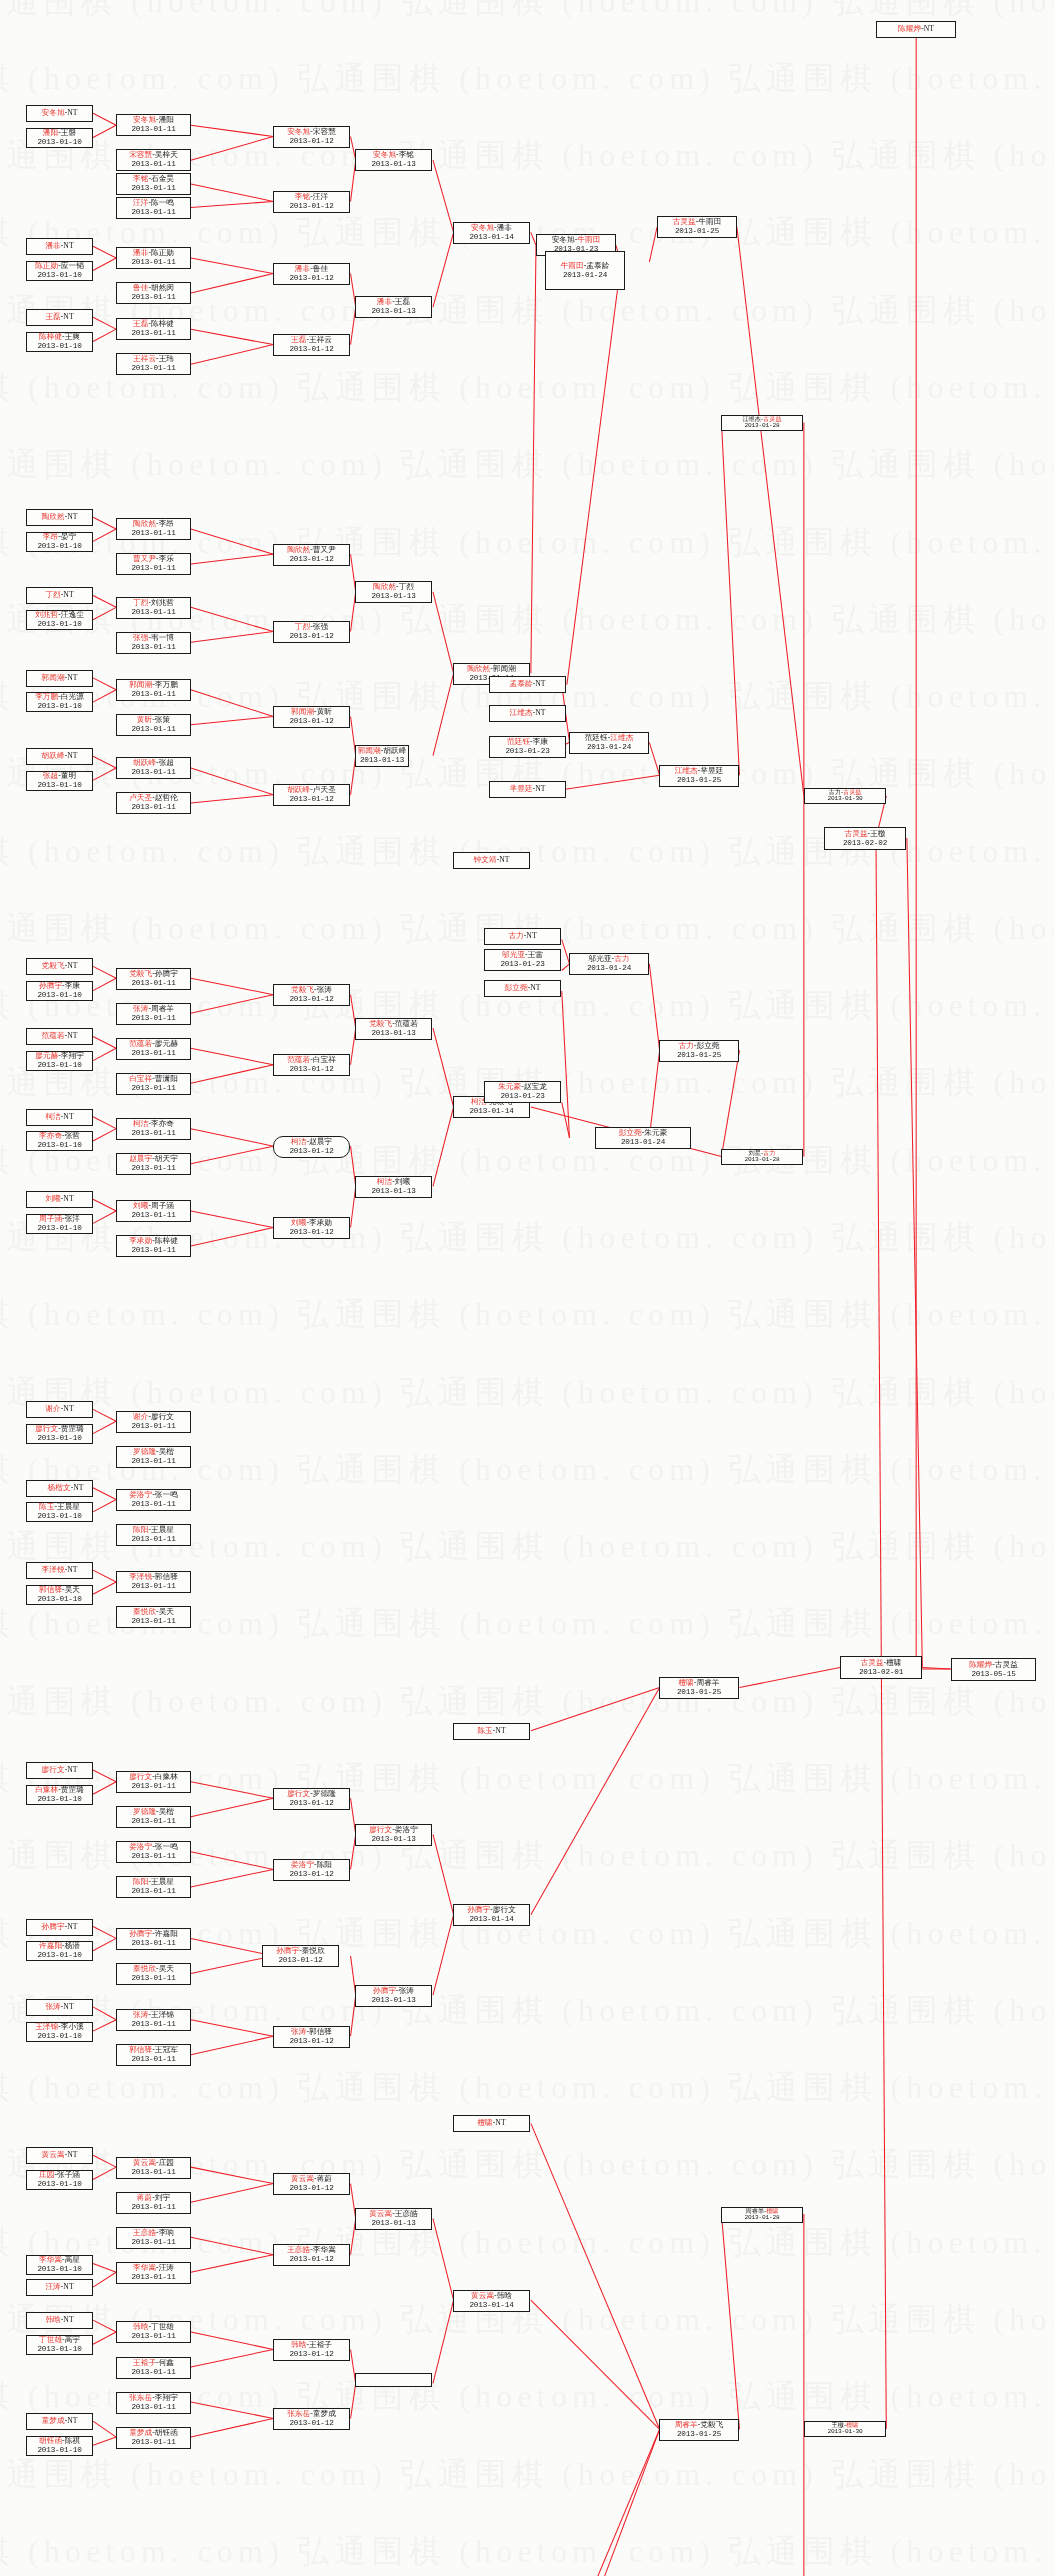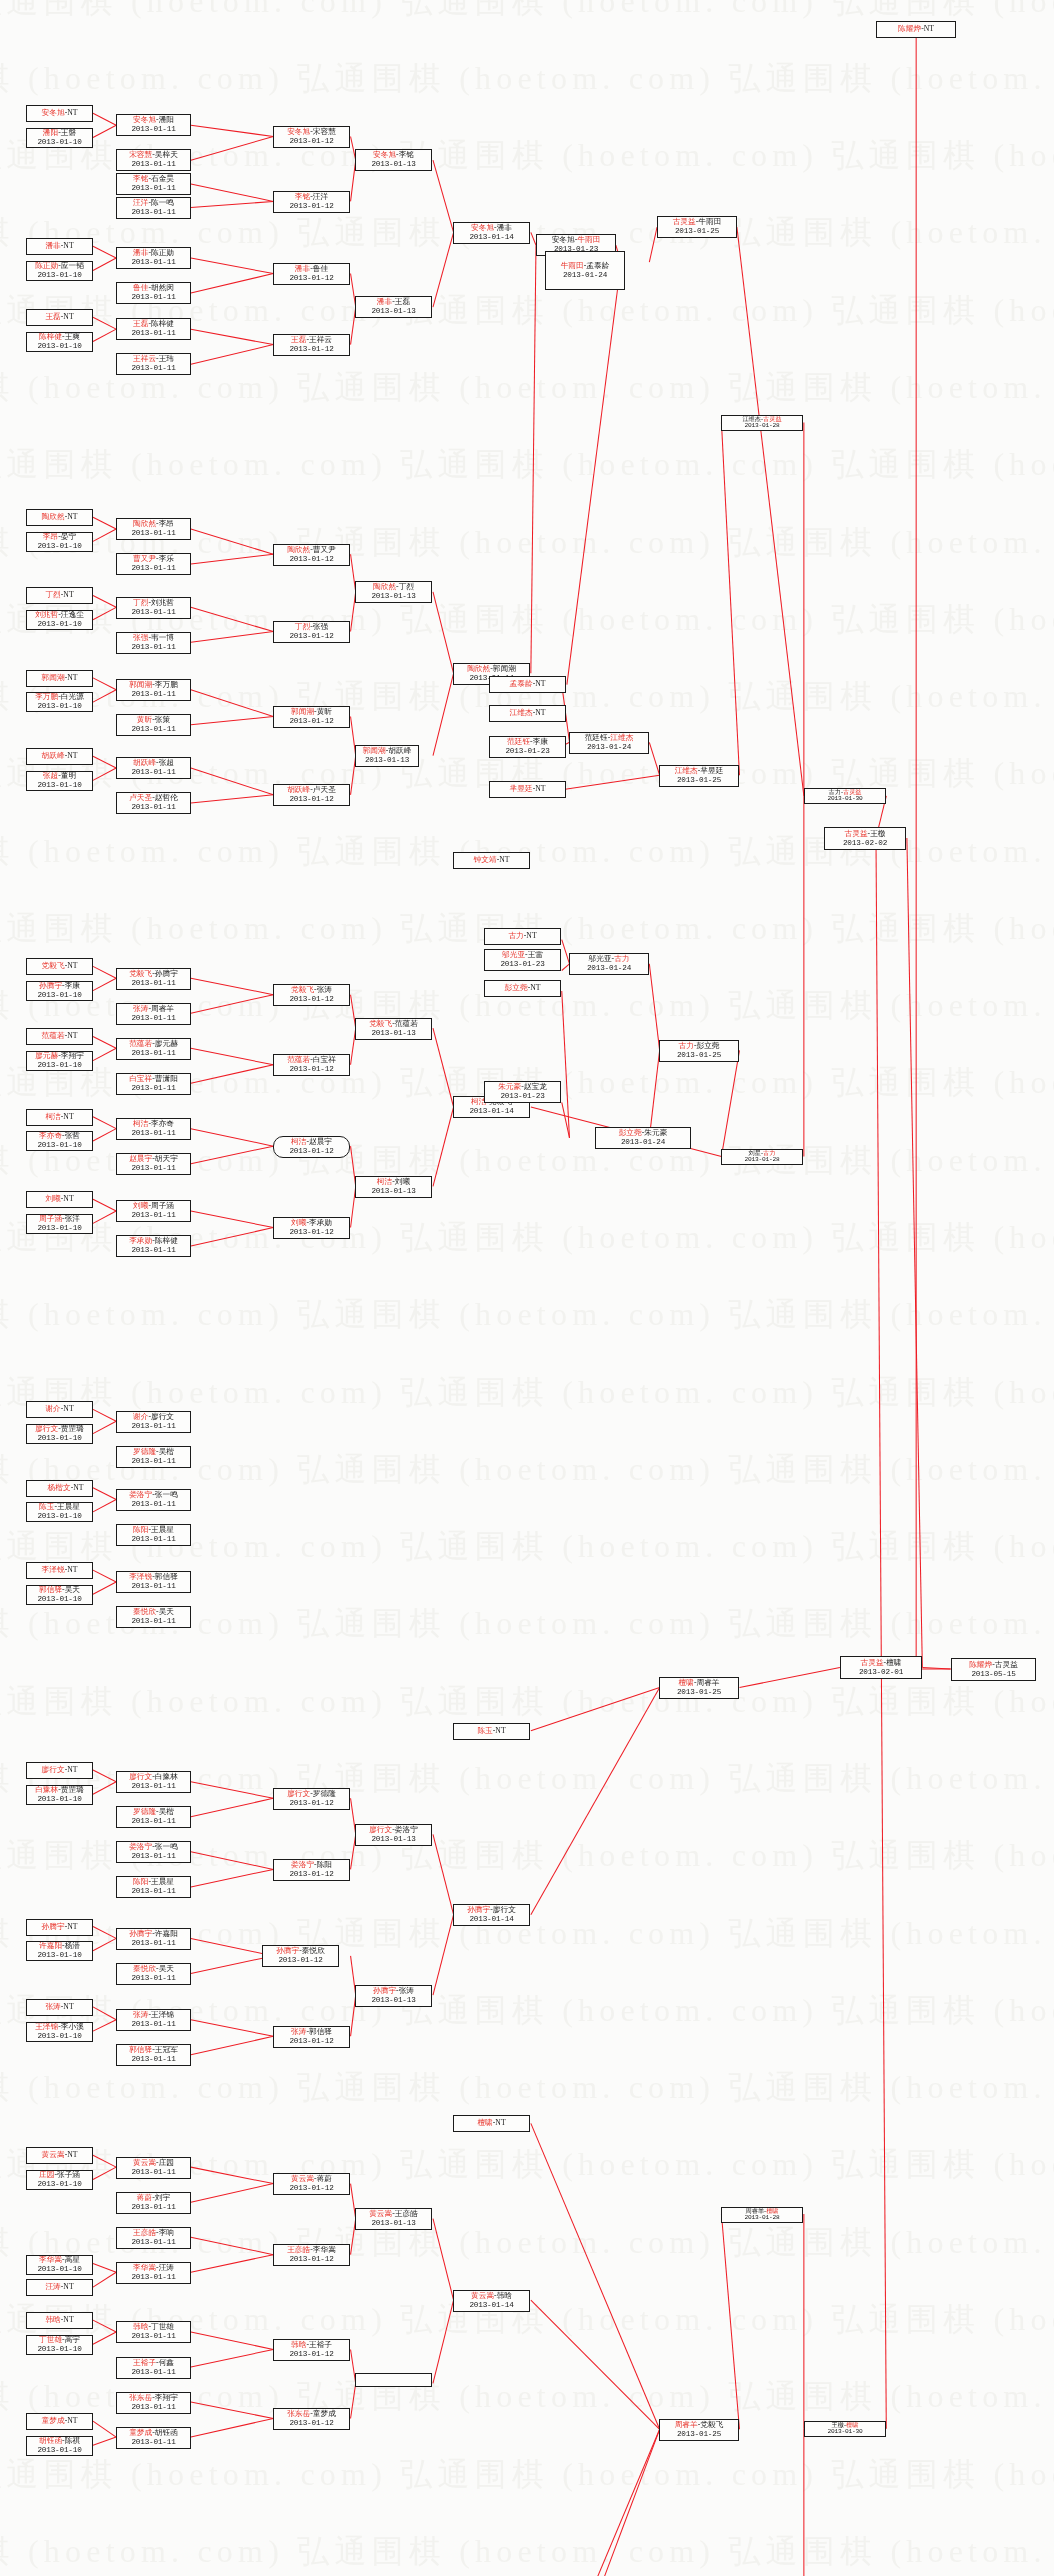--- a/index.html
+++ b/index.html
@@ -713,21 +713,21 @@
       <div class="date">2013-01-13</div>
     </div>
     <div class="match" style="left: 355px; top: 296px; width: 77px; height: 21.6px; border-color: rgb(27, 27, 27);">
       <div class="pair"><span class="w">潘非</span><span class="sep">-</span><span class="l">王磊</span></div>
       <div class="date">2013-01-13</div>
     </div>
     <div class="match" style="left: 355px; top: 581px; width: 77px; height: 21.6px; border-color: rgb(27, 27, 27);">
       <div class="pair"><span class="w">陶欣然</span><span class="sep">-</span><span class="l">丁烈</span></div>
       <div class="date">2013-01-13</div>
     </div>
-    <div class="match" style="left: 355px; top: 745px; width: 64px; height: 21.6px; border-color: rgb(27, 27, 27);">
+    <div class="match" style="left: 355px; top: 745px; width: 54px; height: 21.6px; border-color: rgb(27, 27, 27);">
       <div class="pair"><span class="w">郭闻潮</span><span class="sep">-</span><span class="l">胡跃峰</span></div>
       <div class="date">2013-01-13</div>
     </div>
     <div class="match" style="left: 355px; top: 1018px; width: 77px; height: 21.6px; border-color: rgb(27, 27, 27);">
       <div class="pair"><span class="w">党毅飞</span><span class="sep">-</span><span class="l">范蕴若</span></div>
       <div class="date">2013-01-13</div>
     </div>
     <div class="match" style="left: 355px; top: 1176px; width: 77px; height: 21.6px; border-color: rgb(27, 27, 27);">
       <div class="pair"><span class="w">柯洁</span><span class="sep">-</span><span class="l">刘曦</span></div>
       <div class="date">2013-01-13</div>

